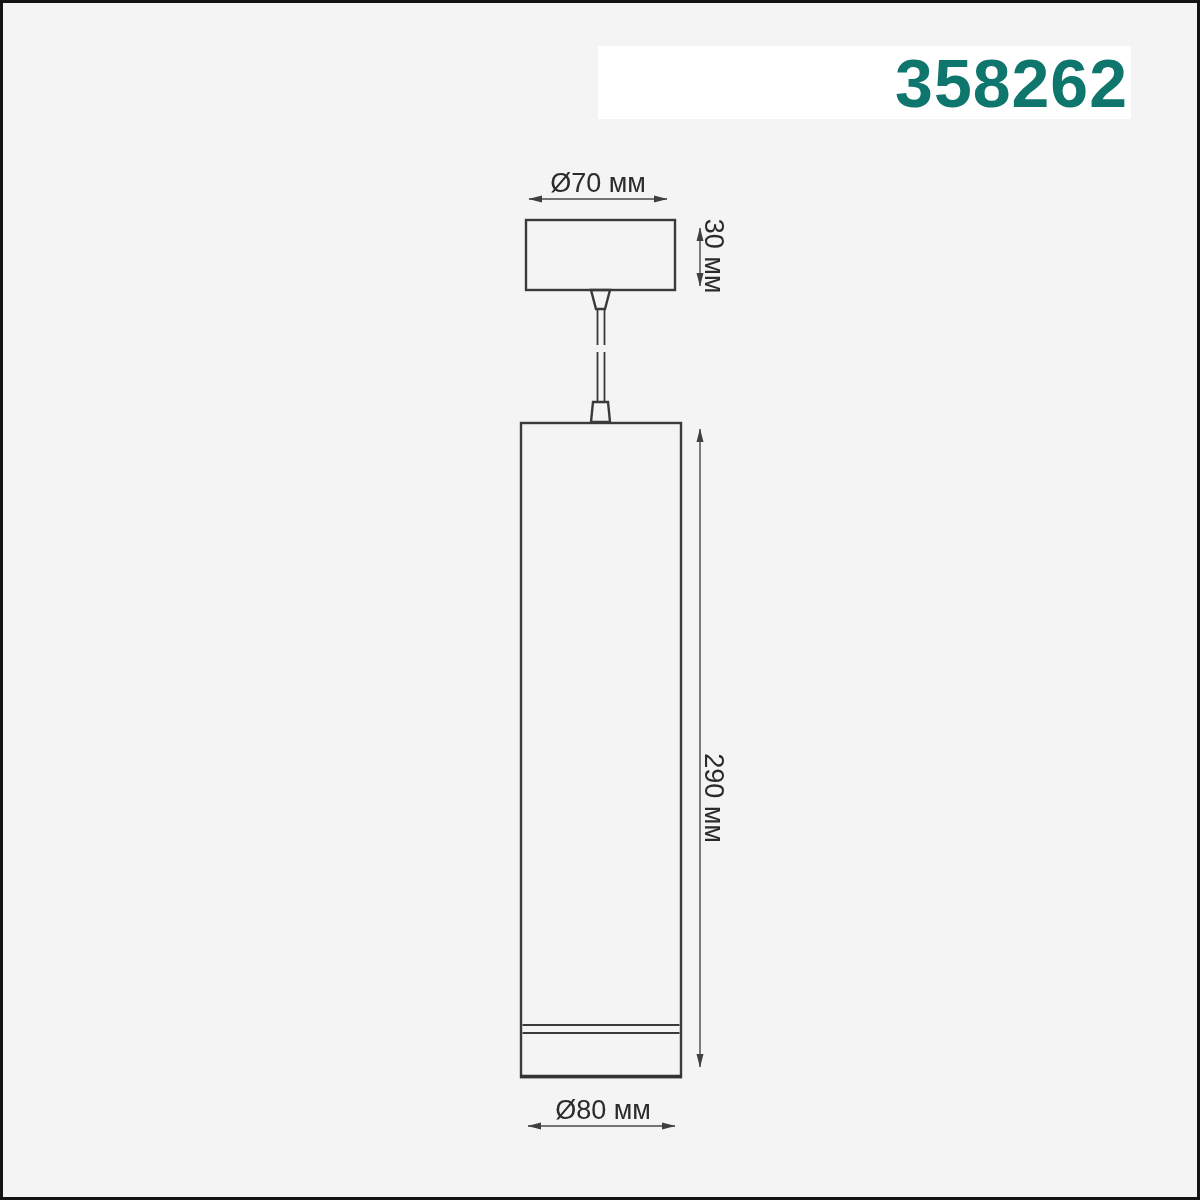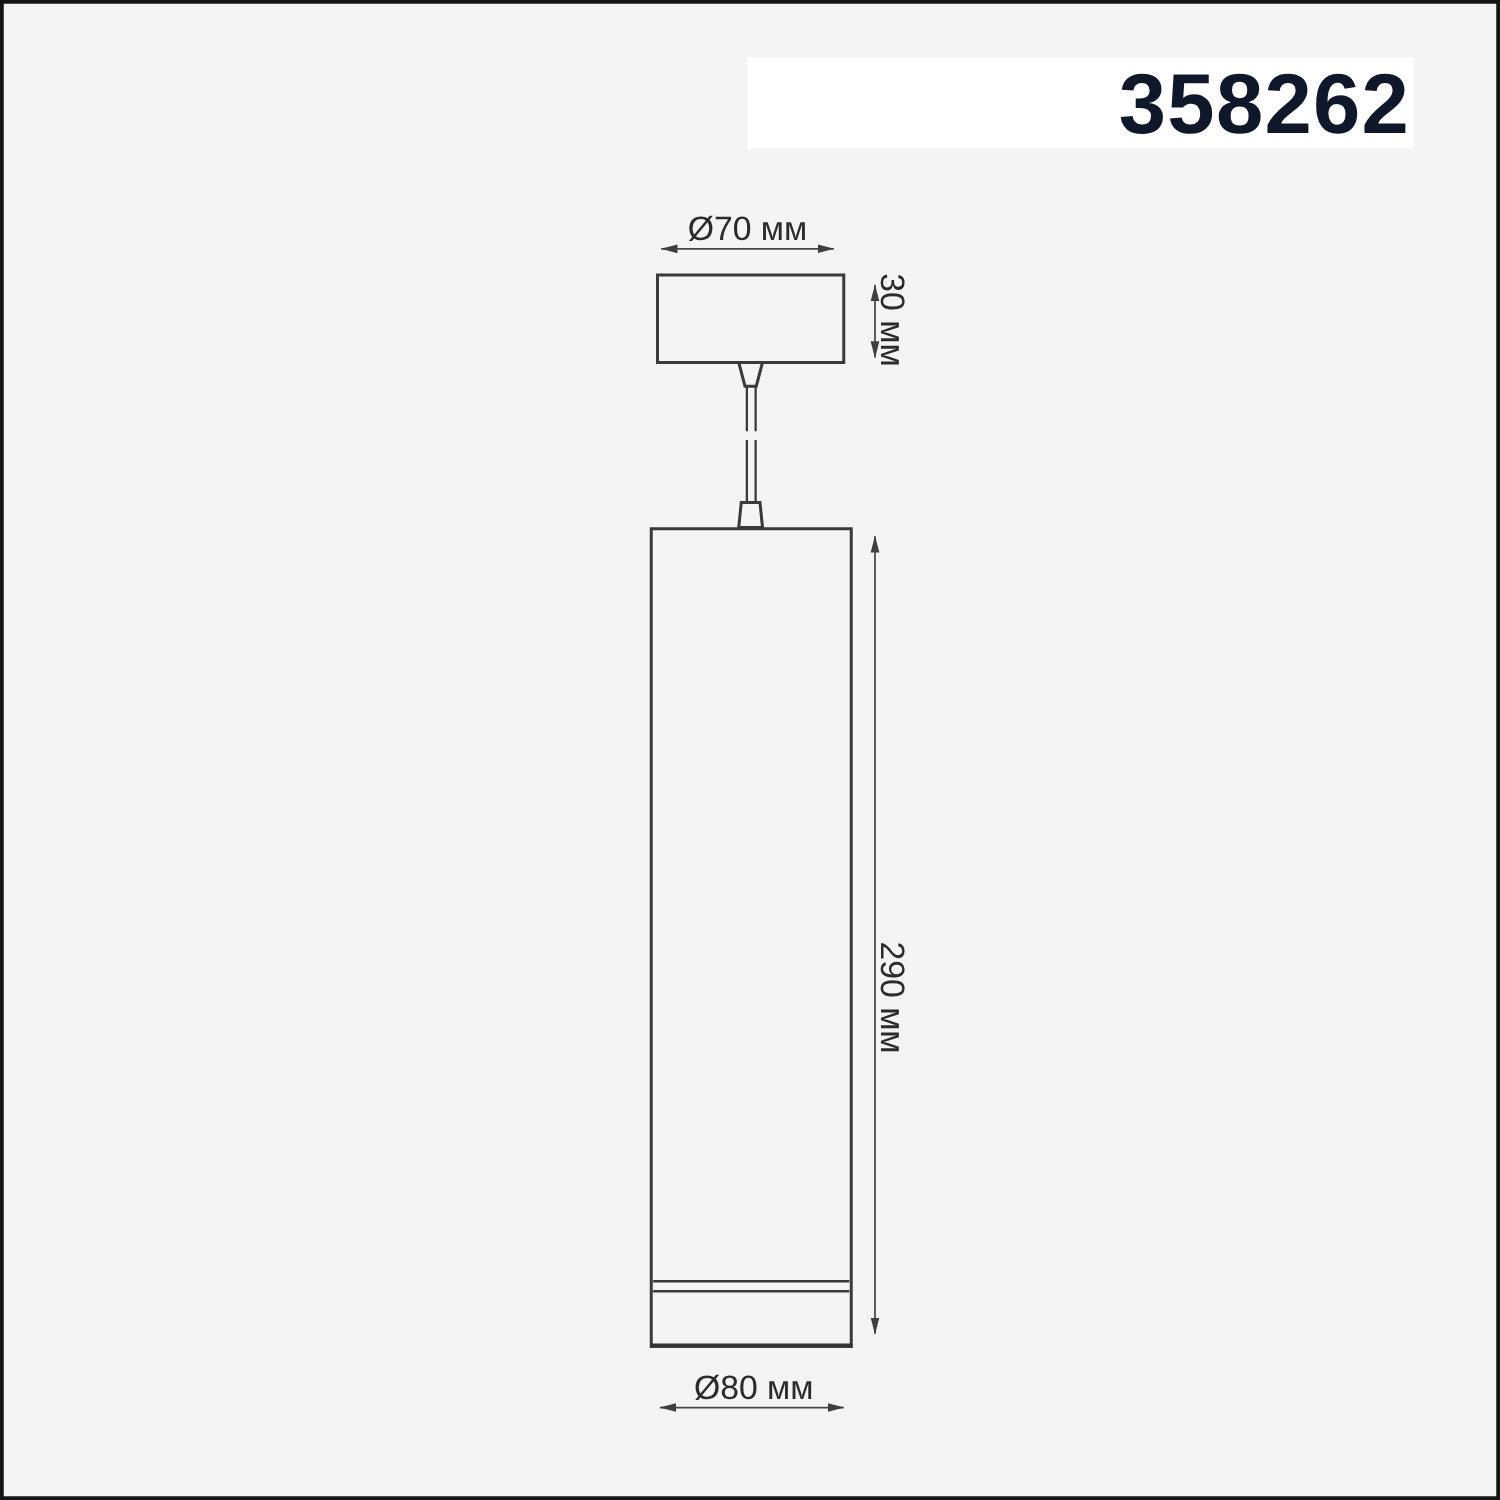--- a/index.html
+++ b/index.html
@@ -28,21 +28,21 @@
     align-items: center;
     justify-content: flex-end;
     padding-right: 3px;
     box-sizing: border-box;
   }
   .code-text {
     font-size: 68px;
     font-weight: bold;
     letter-spacing: 1px;
     line-height: 1;
-    color: #0f172a;
+    color: #0f766e;
     white-space: nowrap;
   }
   svg.drawing {
     position: absolute;
     left: 0;
     top: 0;
   }
   svg.drawing .outline {
     fill: none;
     stroke: #3a3a3a;

